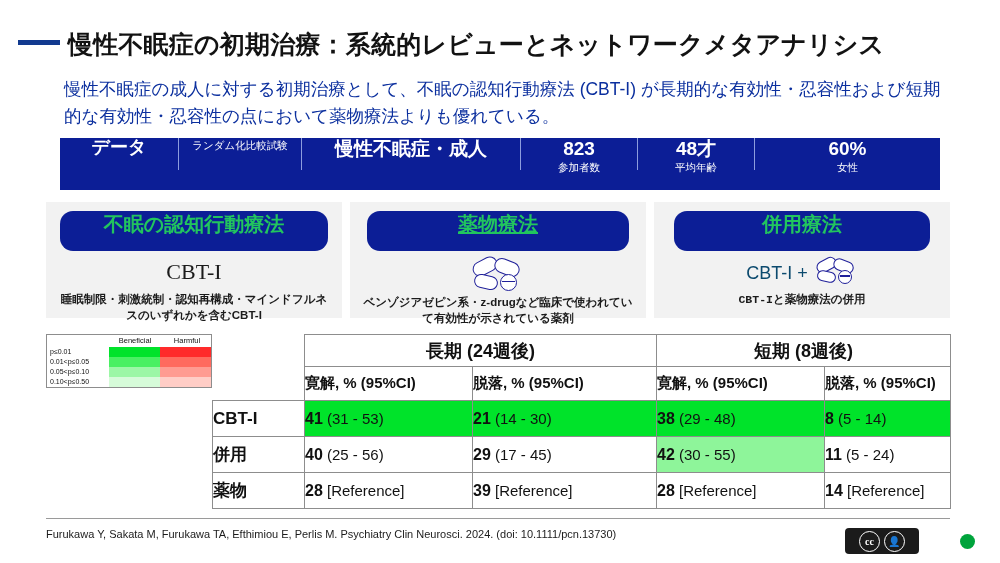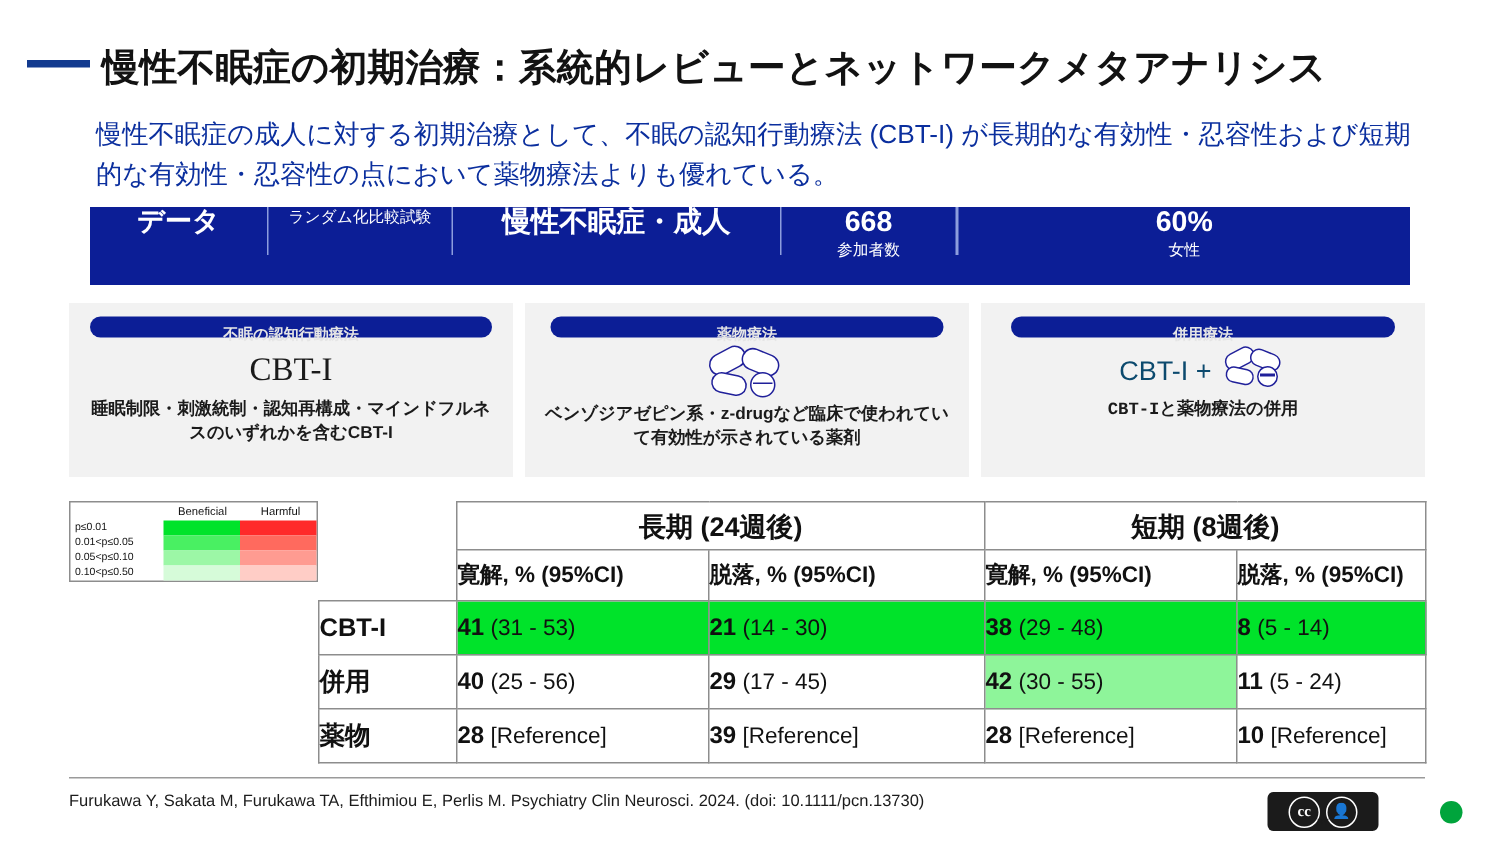--- a/index.html
+++ b/index.html
@@ -113,30 +113,30 @@
     box-sizing: border-box;
     text-align: center;
   }
   .arm1 { left: 46px;  width: 296px; height: 116px; }
   .arm2 { left: 350px; width: 296px; height: 116px; }
   .arm3 { left: 654px; width: 296px; height: 116px; }
 
   .arm-pill {
     position: relative;
     margin: 9px auto 0;
-    height: 14px;
+    height: 40px;
     border-radius: 13px;
     background: #0c1e96;
-    color: #e5e5e5;
-    font-size: 10px;
+    color: #22c55e;
+    font-size: 20px;
     font-weight: bold;
     line-height: 26px;
     width: 268px;
   }
-  .arm2 .arm-pill { width: 262px; }
+  .arm2 .arm-pill { width: 262px; text-decoration: underline; }
   .arm3 .arm-pill { width: 256px; }
 
   .arm-main {
     font-size: 22px;
     color: #1b1b1b;
     margin-top: 9px;
     line-height: 1.1;
     font-family: "Liberation Serif", serif;
   }
   .arm-main-small {
@@ -363,25 +363,29 @@
       <div class="ds-sub">ランダム化比較試験</div>
     </div>
     <div class="ds-sep"></div>
 
     <div class="ds-cell ds-c2">
       <div class="ds-big">慢性不眠症・成人</div>
     </div>
     <div class="ds-sep"></div>
 
     <div class="ds-cell ds-c3">
-      <div class="ds-big">668</div>
+      <div class="ds-big">823</div>
       <div class="ds-sub">参加者数</div>
     </div>
     <div class="ds-sep"></div>
 
+    <div class="ds-cell ds-c4">
+      <div class="ds-big">48才</div>
+      <div class="ds-sub">平均年齢</div>
+    </div>
     <div class="ds-sep"></div>
 
     <div class="ds-cell ds-c5">
       <div class="ds-big">60%</div>
       <div class="ds-sub">女性</div>
     </div>
   </div>
 
   <div class="arm arm1">
     <div class="arm-pill">不眠の認知行動療法</div>
@@ -501,21 +505,21 @@
         <td class="cell" style="background:#ffffff">
           <b>28</b> <span>[Reference]</span>
         </td>
         <td class="cell" style="background:#ffffff">
           <b>39</b> <span>[Reference]</span>
         </td>
         <td class="cell" style="background:#ffffff">
           <b>28</b> <span>[Reference]</span>
         </td>
         <td class="cell" style="background:#ffffff">
-          <b>10</b> <span>[Reference]</span>
+          <b>14</b> <span>[Reference]</span>
         </td>
       </tr>
     </tbody>
   </table>
 
   <div class="foot-rule"></div>
   <div class="citation">Furukawa Y, Sakata M, Furukawa TA, Efthimiou E, Perlis M. Psychiatry Clin Neurosci. 2024. (doi: 10.1111/pcn.13730)</div>
   <div class="cc-badge">
     <span class="cc-circle">cc</span>
     <span class="cc-circle">👤</span>

